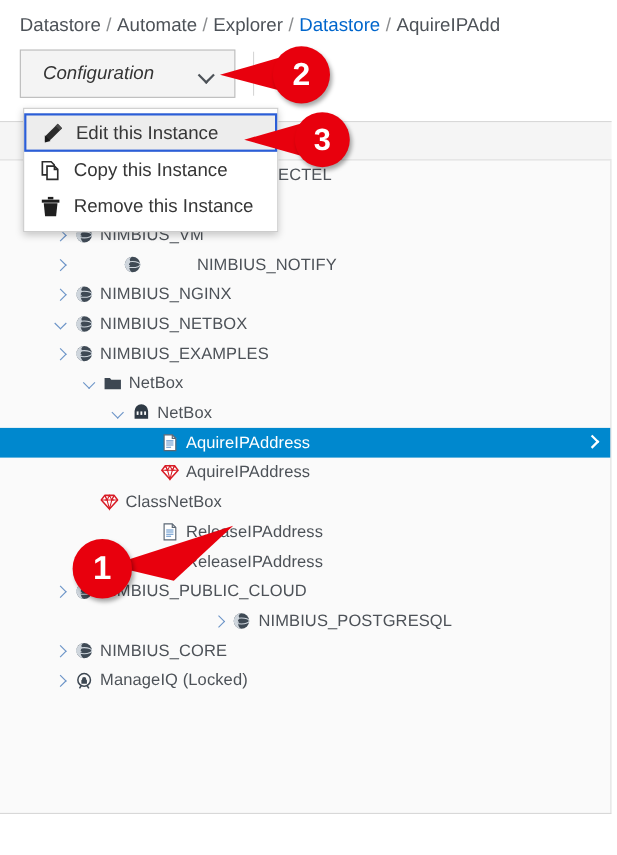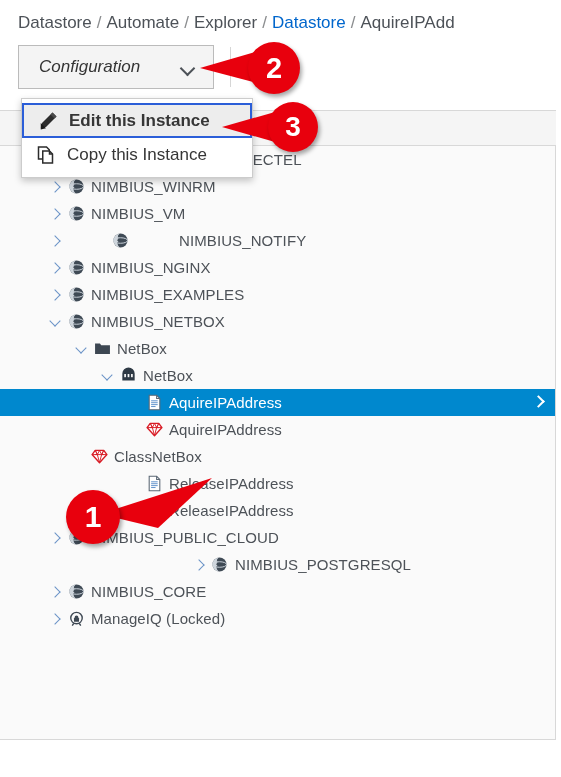--- a/index.html
+++ b/index.html
@@ -205,21 +205,20 @@
     font-size: 17px;
     color: #363636;
     box-sizing: border-box;
     cursor: pointer;
     white-space: nowrap;
   }
   .dd-item.focused {
     background: #ededed;
     border: 2px solid #2b5ed8;
     height: 35px;
-    font-weight: bold;
   }
   .dd-item .ddicon {
     width: 24px;
     height: 22px;
     margin-right: 9px;
     flex: 0 0 auto;
     display: flex;
     align-items: center;
     justify-content: center;
   }
@@ -317,42 +316,42 @@
             <svg width="17" height="17" viewBox="0 0 16 16">
               <circle cx="8" cy="8" r="6.6" fill="#3f4a55"></circle>
               <path d="M8 1.4 a6.6 6.6 0 0 0 0 13.2 a3.2 6.6 0 0 1 0 -13.2z" fill="#cfd6dd"></path>
               <ellipse cx="8" cy="8" rx="6.6" ry="2.6" fill="none" stroke="#cfd6dd" stroke-width="0.9"></ellipse>
               <path d="M4.4 3.6 q2 1.6 0.4 3.4 q-1.4 1.4 1 2.2" fill="none" stroke="#cfd6dd" stroke-width="1"></path>
             </svg>
           </span>
           <span class="tlabel">NIMBIUS_NGINX</span>
         </div>
         <div class="tree-row" style="padding-left: 48px;">
+          <span class="twisty down"></span>
+          <span class="ticon">
+            <svg width="17" height="17" viewBox="0 0 16 16">
+              <circle cx="8" cy="8" r="6.6" fill="#3f4a55"></circle>
+              <path d="M8 1.4 a6.6 6.6 0 0 0 0 13.2 a3.2 6.6 0 0 1 0 -13.2z" fill="#cfd6dd"></path>
+              <ellipse cx="8" cy="8" rx="6.6" ry="2.6" fill="none" stroke="#cfd6dd" stroke-width="0.9"></ellipse>
+              <path d="M4.4 3.6 q2 1.6 0.4 3.4 q-1.4 1.4 1 2.2" fill="none" stroke="#cfd6dd" stroke-width="1"></path>
+            </svg>
+          </span>
+          <span class="tlabel">NIMBIUS_NETBOX</span>
+        </div>
+        <div class="tree-row" style="padding-left: 48px;">
           <span class="twisty right"></span>
           <span class="ticon">
             <svg width="17" height="17" viewBox="0 0 16 16">
               <circle cx="8" cy="8" r="6.6" fill="#3f4a55"></circle>
               <path d="M8 1.4 a6.6 6.6 0 0 0 0 13.2 a3.2 6.6 0 0 1 0 -13.2z" fill="#cfd6dd"></path>
               <ellipse cx="8" cy="8" rx="6.6" ry="2.6" fill="none" stroke="#cfd6dd" stroke-width="0.9"></ellipse>
               <path d="M4.4 3.6 q2 1.6 0.4 3.4 q-1.4 1.4 1 2.2" fill="none" stroke="#cfd6dd" stroke-width="1"></path>
             </svg>
           </span>
           <span class="tlabel">NIMBIUS_EXAMPLES</span>
-        </div>
-        <div class="tree-row" style="padding-left: 48px;">
-          <span class="twisty down"></span>
-          <span class="ticon">
-            <svg width="17" height="17" viewBox="0 0 16 16">
-              <circle cx="8" cy="8" r="6.6" fill="#3f4a55"></circle>
-              <path d="M8 1.4 a6.6 6.6 0 0 0 0 13.2 a3.2 6.6 0 0 1 0 -13.2z" fill="#cfd6dd"></path>
-              <ellipse cx="8" cy="8" rx="6.6" ry="2.6" fill="none" stroke="#cfd6dd" stroke-width="0.9"></ellipse>
-              <path d="M4.4 3.6 q2 1.6 0.4 3.4 q-1.4 1.4 1 2.2" fill="none" stroke="#cfd6dd" stroke-width="1"></path>
-            </svg>
-          </span>
-          <span class="tlabel">NIMBIUS_NETBOX</span>
         </div>
         <div class="tree-row" style="padding-left: 74px;">
           <span class="twisty down"></span>
           <span class="ticon">
             <svg width="17" height="17" viewBox="0 0 16 16">
               <path d="M1 3.4 h4.6 l1.2 1.5 H15 v8.2 H1z" fill="#3d4752"></path>
             </svg>
           </span>
           <span class="tlabel">NetBox</span>
         </div>
@@ -516,20 +515,30 @@
         <div class="dd-item">
           <span class="ddicon">
             <svg width="20" height="20" viewBox="0 0 16 16">
               <path d="M2 1.6 h6.4 l2.2 2.2 v7.4 h-8.6z" fill="#ffffff" stroke="#2c2c2c" stroke-width="1.2"></path>
               <path d="M5.4 4.8 h5.4 l2.4 2.4 v7.2 h-7.8z" fill="#ffffff" stroke="#2c2c2c" stroke-width="1.2"></path>
               <path d="M10.8 4.8 v2.4 h2.4" fill="none" stroke="#2c2c2c" stroke-width="1.2"></path>
             </svg>
           </span>
           <span>Copy this Instance</span>
         </div>
+        <div class="dd-item">
+          <span class="ddicon">
+            <svg width="20" height="20" viewBox="0 0 16 16">
+              <rect x="6" y="0.8" width="4" height="1.8" fill="#1f1f1f"></rect>
+              <rect x="1.6" y="2.8" width="12.8" height="2.2" fill="#1f1f1f"></rect>
+              <path d="M3 5.4 h10 l-1 9.4 h-8z" fill="#1f1f1f"></path>
+            </svg>
+          </span>
+          <span>Remove this Instance</span>
+        </div>
       </div>
   </div>
 
   <div class="callout" style="left:60px; top:472px; width:180px; height:80px;">
     <svg width="180" height="80" viewBox="0 0 180 80">
       <path d="M 40 42 L 152 6 L 98 56 Z" fill="#e8000d"></path>
     </svg>
     <div class="bubble" style="left:6px; top:18px; width:54px; height:54px; font-size:30px;">
       <span>1</span>
     </div>

